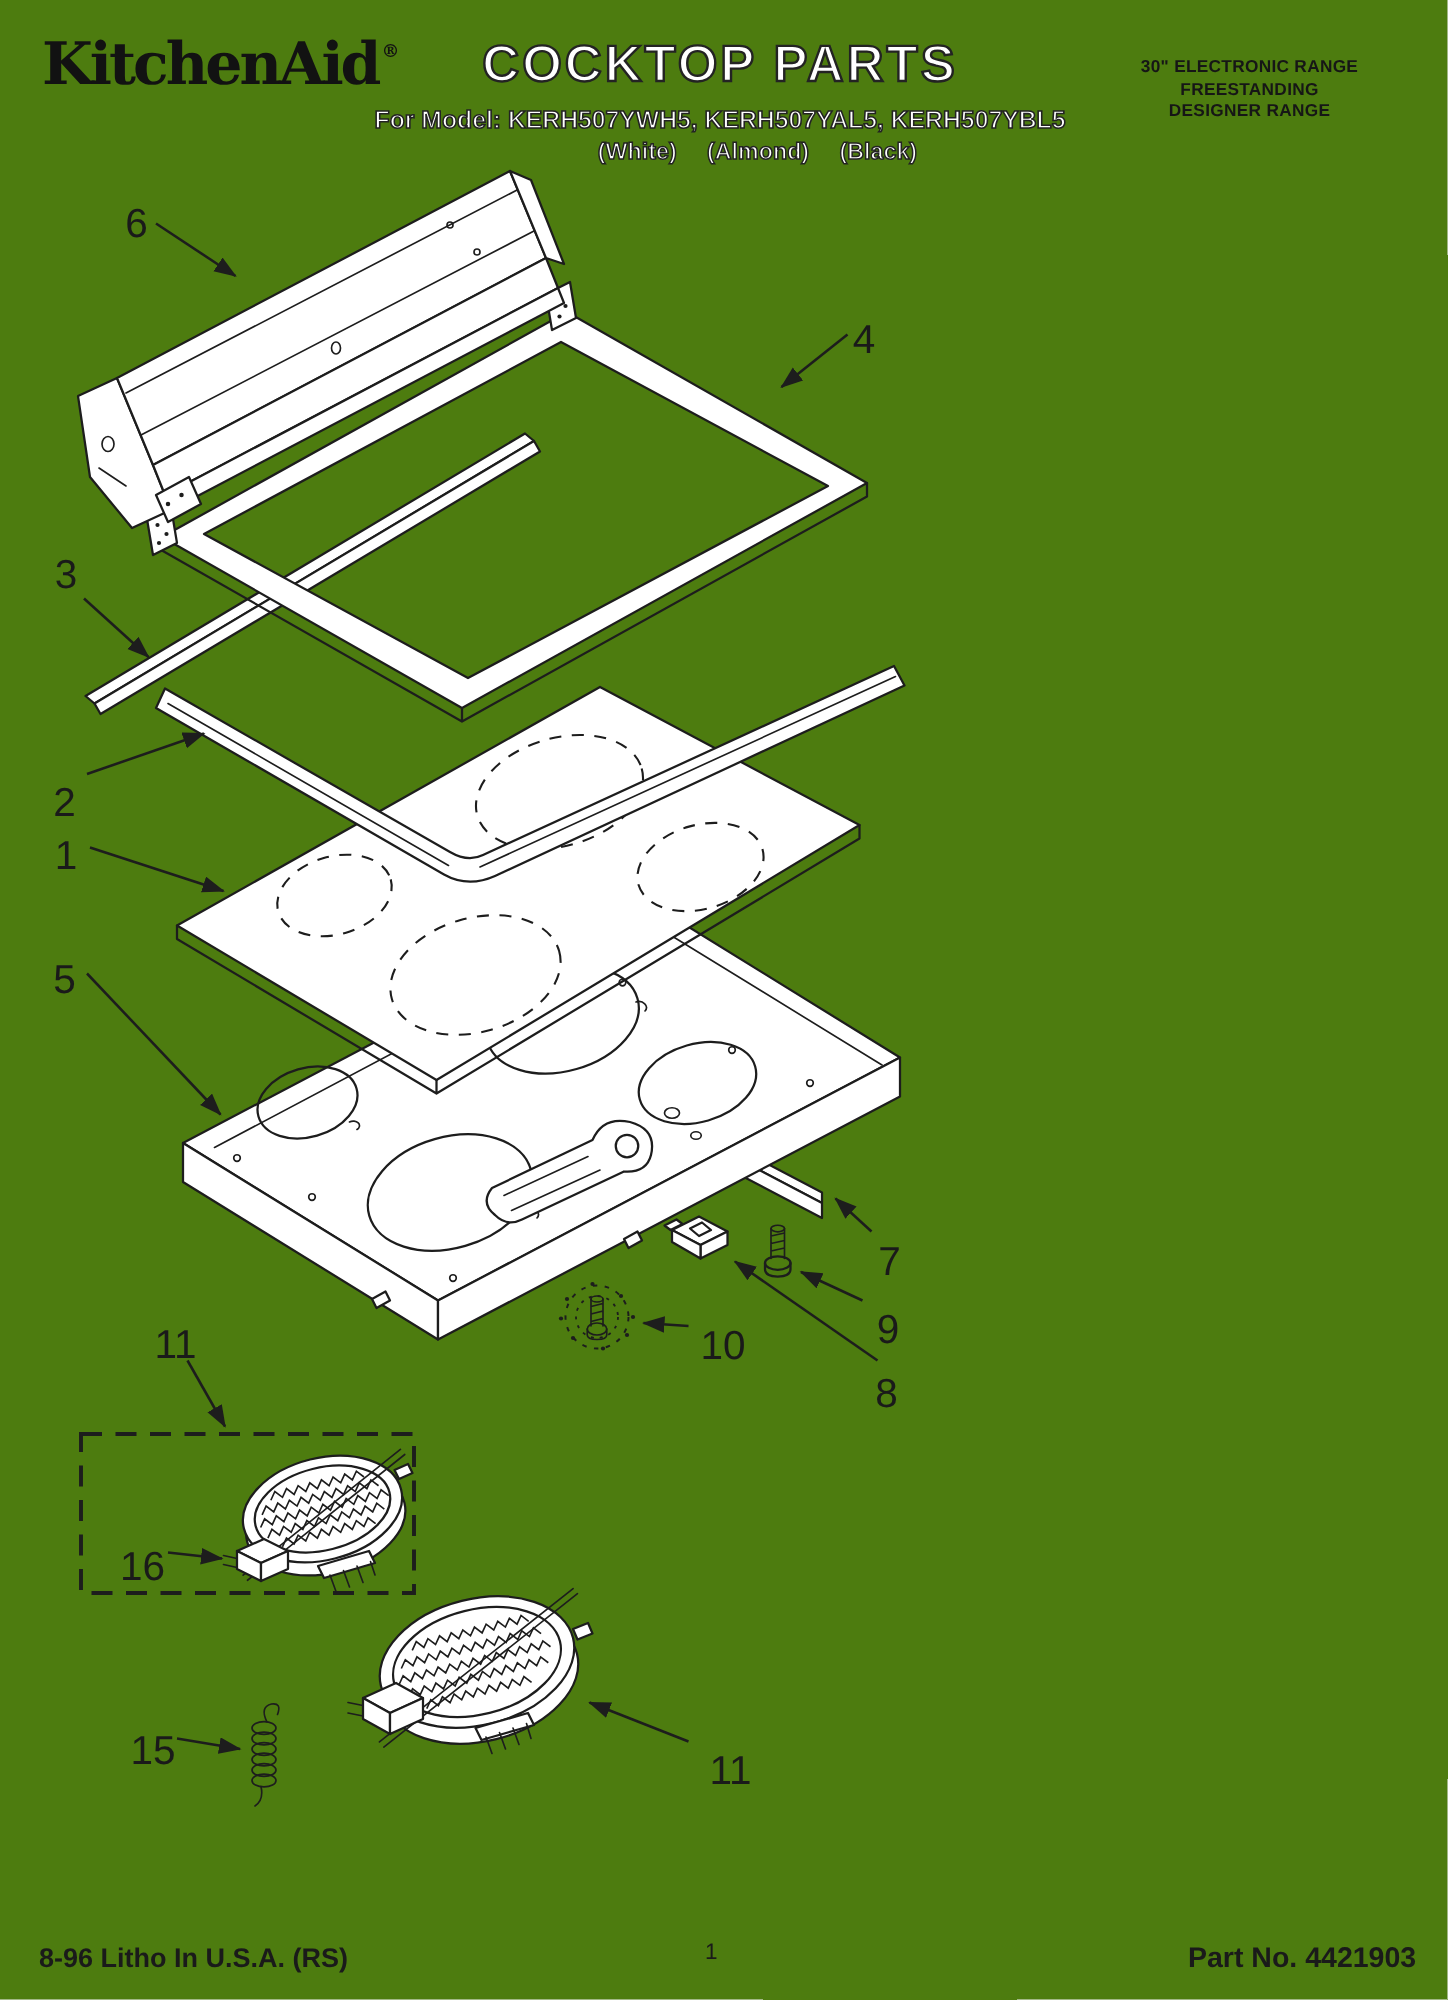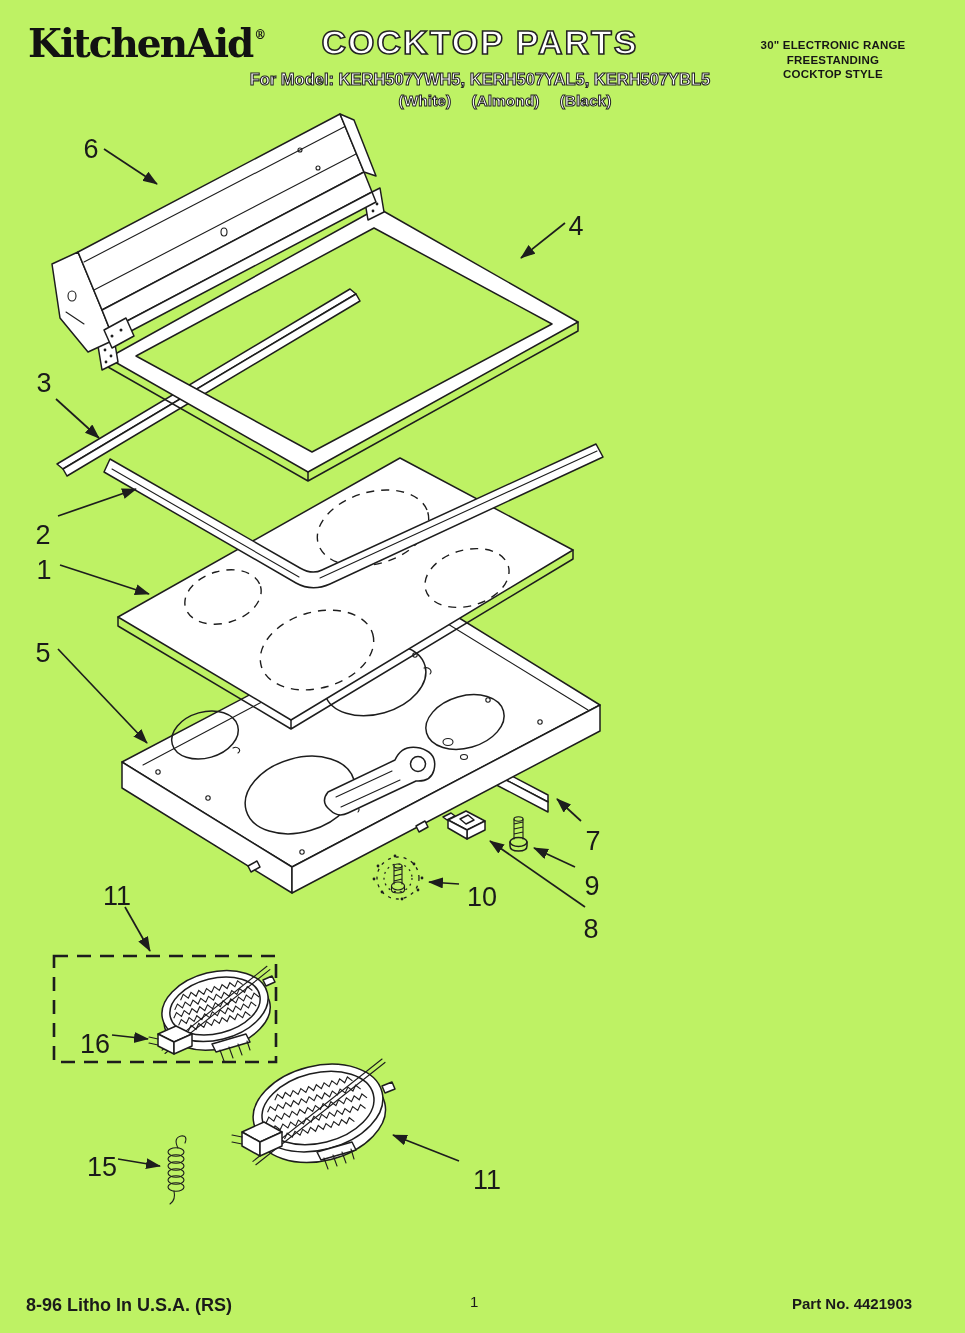--- a/index.html
+++ b/index.html
@@ -1,18 +1,18 @@
 <!DOCTYPE html>
 <html><head>
 <meta charset="utf-8">
 <style>
   html,body { margin:0; padding:0; background:#e8e8e8; }
   .page {
     position:relative; width:965px; height:1333px; margin:0 auto;
-    background:#bef264; overflow:hidden;
+    background:#4d7c0f; overflow:hidden;
     font-family:"Liberation Sans", sans-serif; color:#1a1a1a;
   }
   .brand {
     position:absolute; left:28px; top:20px;
     font-family:"DejaVu Serif", serif; font-weight:bold;
     font-size:39px; letter-spacing:-2px; color:#121212; white-space:nowrap;
   }
   .brand .reg { font-size:12px; vertical-align:18px; letter-spacing:0; margin-left:2px; }
   .hdr-svg { position:absolute; left:200px; top:10px; }
   .otitle  { fill:#ffffff; stroke:#232323; stroke-width:1.6; font-size:34px; font-weight:bold; letter-spacing:2px; }
@@ -29,39 +29,39 @@
   .dash   { fill:none; stroke:#1d1d1d; stroke-width:1.4; stroke-dasharray:8 7; }
   .dashbox{ fill:none; stroke:#1d1d1d; stroke-width:2.6; stroke-dasharray:14 9; }
   .dash10 { fill:none; stroke:#1d1d1d; stroke-width:1.3; stroke-dasharray:3 5; }
   .dash10b{ fill:none; stroke:#1d1d1d; stroke-width:1.2; stroke-dasharray:2 4; }
   .zz   { fill:none; stroke:#1d1d1d; stroke-width:1.1; }
   .arrow{ stroke:#1d1d1d; stroke-width:1.7; }
   .callout-num { font-size:27px; fill:#1a1a1a; font-family:"Liberation Sans",sans-serif; }
   .dot { fill:#1d1d1d; }
   .footer-litho { position:absolute; left:26px;  top:1295px; font-size:18px; font-weight:bold; }
   .footer-page  { position:absolute; left:470px; top:1293px; font-size:15px; }
-  .footer-part  { position:absolute; left:792px; top:1295px; font-size:15px; font-weight:bold; }
+  .footer-part  { position:absolute; left:792px; top:1295px; font-size:19px; font-weight:bold; }
 </style>
 </head>
 <body>
 
 <div class="page">
 
   <div class="brand"><span>KitchenAid</span><span class="reg">®</span></div>
 
   <svg class="hdr-svg" width="560" height="104" viewBox="0 0 560 104">
     <text class="otitle" x="280" y="44" text-anchor="middle">COCKTOP PARTS</text>
     <text class="omodel" x="280" y="75" text-anchor="middle">For Model: KERH507YWH5, KERH507YAL5, KERH507YBL5</text>
     <text class="ocolor" x="305" y="96" text-anchor="middle">(White) (Almond) (Black)</text>
   </svg>
 
   <div class="hdr-right">
     <div>30" ELECTRONIC RANGE</div>
     <div>FREESTANDING</div>
-    <div>COCKTOP STYLE</div>
+    <div>DESIGNER RANGE</div>
   </div>
 
   <svg class="diagram-svg" width="965" height="1333" viewBox="0 0 965 1333">
     <defs>
       <marker id="ah" markerWidth="16" markerHeight="12" refX="14" refY="5.5" orient="auto" markerUnits="userSpaceOnUse">
         <path d="M0,0 L15,5.5 L0,11 Z" fill="#1d1d1d"></path>
       </marker>
     </defs>
 
     <g>

